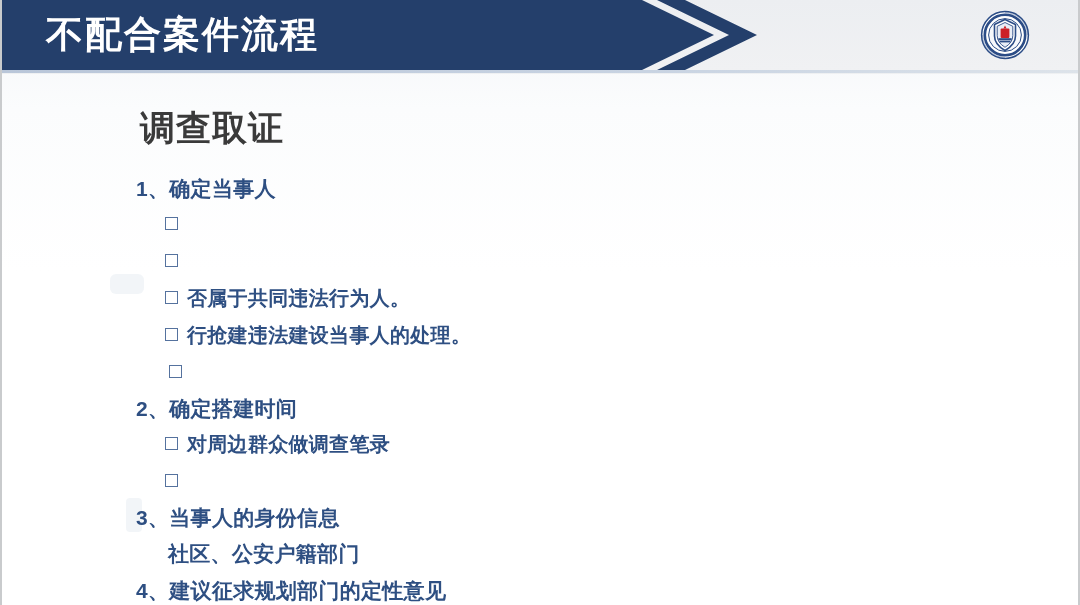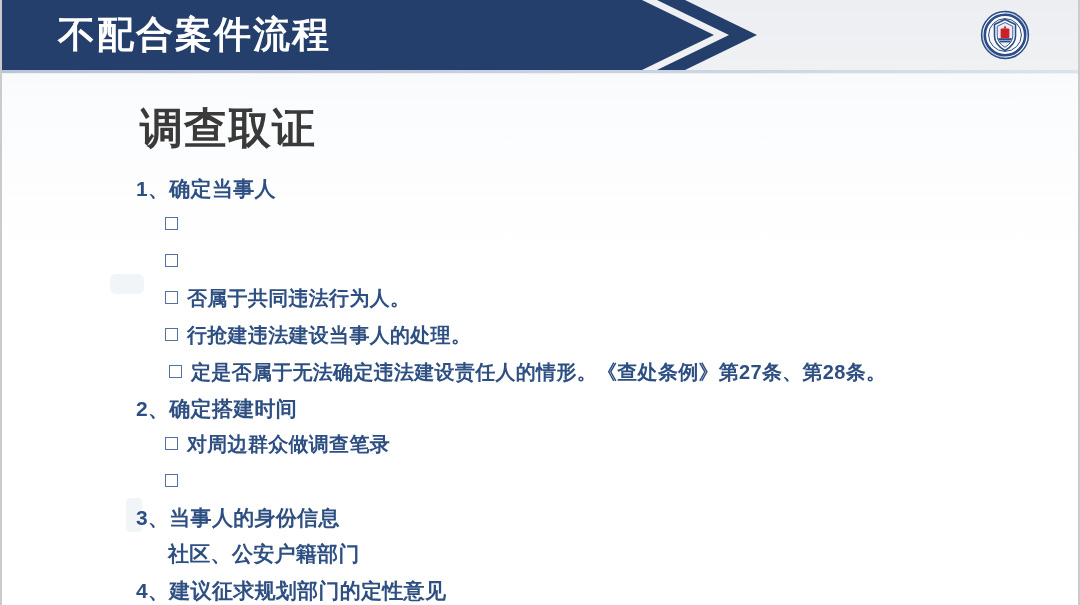--- a/index.html
+++ b/index.html
@@ -64,21 +64,21 @@
   .header-underline {
     position: absolute;
     left: 0;
     top: 70px;
     width: 1080px;
     height: 3px;
     background: linear-gradient(90deg, #b9c6d9 0%, #c8d3e2 60%, #dde3ea 100%);
   }
   .header-title {
     position: absolute;
-    left: 56px;
+    left: 44px;
     top: 11px;
     font-size: 37px;
     font-weight: bold;
     color: #ffffff;
     letter-spacing: 2px;
     line-height: 48px;
     white-space: nowrap;
   }
 
   
@@ -96,21 +96,21 @@
     left: 0;
     top: 74px;
     width: 1080px;
     height: 531px;
   }
 
   .slide-title {
     position: absolute;
     left: 138px;
     top: 32px;
-    font-size: 43px;
+    font-size: 35px;
     font-weight: bold;
     color: #3a3a3a;
     letter-spacing: 1px;
     line-height: 44px;
     white-space: nowrap;
     text-align: center;
   }
 
   .body-list {
     position: absolute;
@@ -224,21 +224,21 @@
       <div class="lvl2">
         <span class="box"></span>
       </div>
       <div class="lvl2">
         <span class="box"></span><span>否属于共同违法行为人。</span>
       </div>
       <div class="lvl2">
         <span class="box"></span><span>行抢建违法建设当事人的处理。</span>
       </div>
       <div class="lvl2 indented">
-        <span class="box"></span><span>定是否属于无法确定违法建设责任人的情形。《查处条例》第27条、第28条。</span>
+        <span class="box"></span>
       </div>
 
       <div class="lvl1">
         <span class="num">2、</span><span>确定搭建时间</span>
       </div>
       <div class="lvl2">
         <span class="box"></span><span>对周边群众做调查笔录</span>
       </div>
       <div class="lvl2">
         <span class="box"></span>

